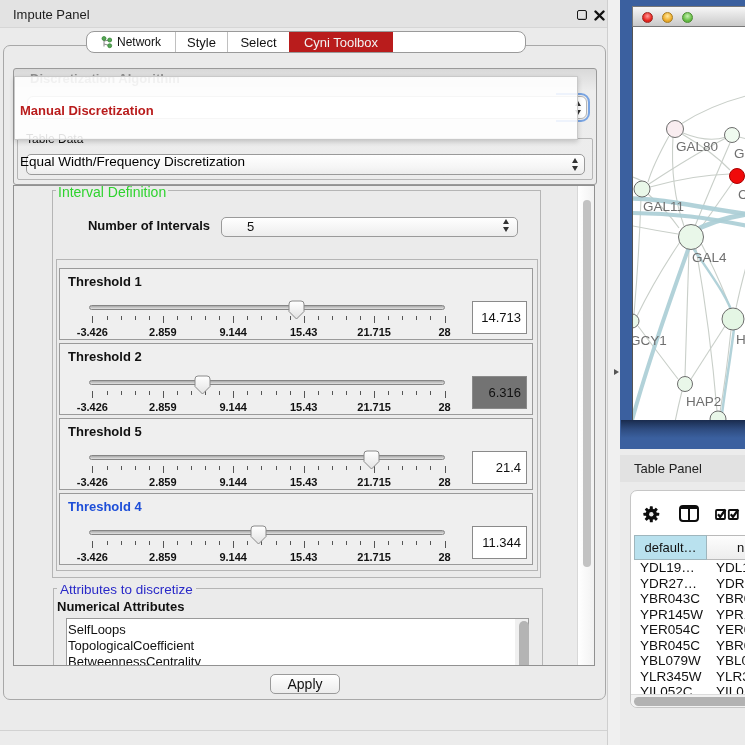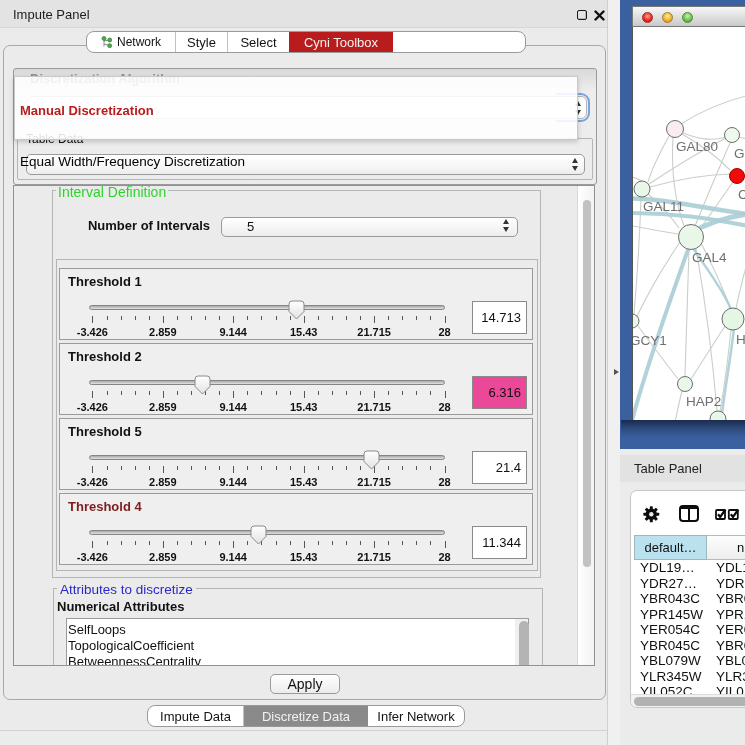--- a/index.html
+++ b/index.html
@@ -156,21 +156,21 @@
       <div class="abs" style="left:405.5px;top:215px;width:50px;text-align:center;font-size:11px;font-weight:bold;color:#111;">28</div>
       <svg class="abs" style="left:179.6px;top:189px;" width="17" height="20" viewBox="0 0 17 20">
         <path d="M1,4 Q1,1 4,1 L13,1 Q16,1 16,4 L16,11.5 L8.5,19 L1,11.5 Z" fill="url(#tg1)" stroke="#8a8a8a" stroke-width="1"></path>
         <defs>
           <linearGradient id="tg1" x1="0" y1="0" x2="0" y2="1">
             <stop offset="0" stop-color="#ffffff"></stop>
             <stop offset="1" stop-color="#e2e2e2"></stop>
           </linearGradient>
         </defs>
       </svg>
-      <div class="abs" style="left:458px;top:190px;width:55px;height:33px;background:#ec4899;border:1px solid #8a8a8a;font-size:13px;color:#111;text-align:right;line-height:31px;padding-right:5px;">6.316</div>
+      <div class="abs" style="left:458px;top:190px;width:55px;height:33px;background:#737373;border:1px solid #8a8a8a;font-size:13px;color:#111;text-align:right;line-height:31px;padding-right:5px;">6.316</div>
       <div class="abs" style="left:45px;top:232px;width:474px;height:72px;background:#efefef;border:1px solid #9a9a9a;"></div>
       <div class="abs" style="left:54px;top:238px;font-size:13px;font-weight:bold;color:#111;">Threshold 5</div>
       <div class="abs" style="left:75px;top:269px;width:356px;height:5px;background:linear-gradient(180deg,#a8a8a8,#e2e2e2);border:1px solid #858585;border-radius:3px;"></div>
       <div class="abs" style="left:78.4px;top:280px;width:1px;height:6.5px;background:#555;"></div>
       <div class="abs" style="left:92.5px;top:280px;width:1px;height:3.5px;background:#555;"></div>
       <div class="abs" style="left:106.6px;top:280px;width:1px;height:3.5px;background:#555;"></div>
       <div class="abs" style="left:120.7px;top:280px;width:1px;height:3.5px;background:#555;"></div>
       <div class="abs" style="left:134.7px;top:280px;width:1px;height:3.5px;background:#555;"></div>
       <div class="abs" style="left:148.8px;top:280px;width:1px;height:6.5px;background:#555;"></div>
       <div class="abs" style="left:162.9px;top:280px;width:1px;height:3.5px;background:#555;"></div>
@@ -203,21 +203,21 @@
         <path d="M1,4 Q1,1 4,1 L13,1 Q16,1 16,4 L16,11.5 L8.5,19 L1,11.5 Z" fill="url(#tg2)" stroke="#8a8a8a" stroke-width="1"></path>
         <defs>
           <linearGradient id="tg2" x1="0" y1="0" x2="0" y2="1">
             <stop offset="0" stop-color="#ffffff"></stop>
             <stop offset="1" stop-color="#e2e2e2"></stop>
           </linearGradient>
         </defs>
       </svg>
       <div class="abs" style="left:458px;top:265px;width:55px;height:33px;background:#fff;border:1px solid #8a8a8a;font-size:13px;color:#111;text-align:right;line-height:31px;padding-right:5px;">21.4</div>
       <div class="abs" style="left:45px;top:307px;width:474px;height:72px;background:#efefef;border:1px solid #9a9a9a;"></div>
-      <div class="abs" style="left:54px;top:313px;font-size:13px;font-weight:bold;color:#7f1d1d;">Threshold 4</div>
+      <div class="abs" style="left:54px;top:313px;font-size:13px;font-weight:bold;color:#1d4ed8;">Threshold 4</div>
       <div class="abs" style="left:75px;top:344px;width:356px;height:5px;background:linear-gradient(180deg,#a8a8a8,#e2e2e2);border:1px solid #858585;border-radius:3px;"></div>
       <div class="abs" style="left:78.4px;top:355px;width:1px;height:6.5px;background:#555;"></div>
       <div class="abs" style="left:92.5px;top:355px;width:1px;height:3.5px;background:#555;"></div>
       <div class="abs" style="left:106.6px;top:355px;width:1px;height:3.5px;background:#555;"></div>
       <div class="abs" style="left:120.7px;top:355px;width:1px;height:3.5px;background:#555;"></div>
       <div class="abs" style="left:134.7px;top:355px;width:1px;height:3.5px;background:#555;"></div>
       <div class="abs" style="left:148.8px;top:355px;width:1px;height:6.5px;background:#555;"></div>
       <div class="abs" style="left:162.9px;top:355px;width:1px;height:3.5px;background:#555;"></div>
       <div class="abs" style="left:177.0px;top:355px;width:1px;height:3.5px;background:#555;"></div>
       <div class="abs" style="left:191.1px;top:355px;width:1px;height:3.5px;background:#555;"></div>
@@ -260,25 +260,20 @@
       <div class="abs" style="left:52px;top:432px;width:463px;height:60px;background:#fff;border:1px solid #9a9a9a;"></div>
       <div class="abs" style="left:501px;top:433px;width:13px;height:58px;background:#f0f0f0;"></div>
       <div class="abs" style="left:54px;top:436px;font-size:13px;color:#111;">SelfLoops</div>
       <div class="abs" style="left:54px;top:452px;font-size:13px;color:#111;">TopologicalCoefficient</div>
       <div class="abs" style="left:54px;top:468px;font-size:13px;color:#111;">BetweennessCentrality</div>
       <div class="abs" style="left:505px;top:435px;width:10px;height:46px;background:#b4b4b4;border-radius:5px 5px 0 0;"></div>
     </div>
 
   <div class="abs" style="left:270px;top:674px;width:70px;height:20px;background:linear-gradient(180deg,#ffffff,#ececec);border:1px solid #9a9a9a;border-radius:5px;text-align:center;font-size:14px;color:#111;line-height:18px;">Apply</div>
 
-  <div class="abs" style="left:147px;top:705px;width:318px;height:22px;background:#fff;border:1px solid #9a9a9a;border-radius:8px;overflow:hidden;display:flex;z-index:10;">
-    <div style="width:96px;display:flex;align-items:center;justify-content:center;font-size:13px;color:#111;border-right:1px solid #c0c0c0;">Impute Data</div>
-    <div style="width:124px;display:flex;align-items:center;justify-content:center;font-size:13px;color:#f2f2f2;background:#8a8a8a;">Discretize Data</div>
-    <div style="flex:1;display:flex;align-items:center;justify-content:center;font-size:13px;color:#111;">Infer Network</div>
-  </div>
 
   <div class="abs" style="left:0;top:730px;width:620px;height:15px;background:#ececec;border-top:1px solid #d2d2d2;"></div>
 
   <div class="abs" style="left:607px;top:0;width:13px;height:745px;background:#f0f0f0;border-left:1px solid #cfcfcf;"></div>
   <div class="abs" style="left:614px;top:369px;width:0;height:0;border-top:3.5px solid transparent;border-bottom:3.5px solid transparent;border-left:5px solid #555;"></div>
 
   <div class="abs" style="left:620px;top:0;width:125px;height:449px;background:#3b609f;"></div>
 
   <div class="abs" style="left:621px;top:420px;width:124px;height:18px;background:linear-gradient(180deg,rgba(16,28,54,0.78) 0%,rgba(16,28,54,0.30) 50%,rgba(16,28,54,0.0) 100%);"></div>
 

